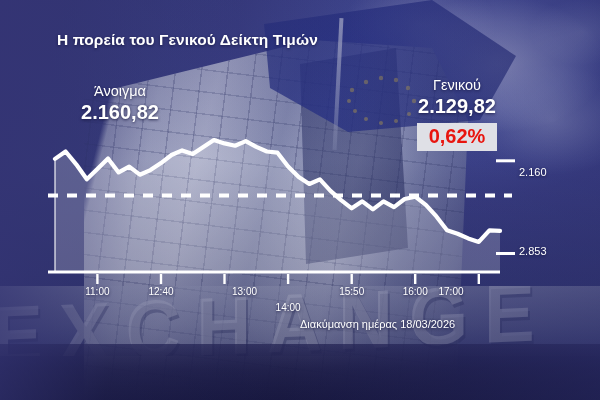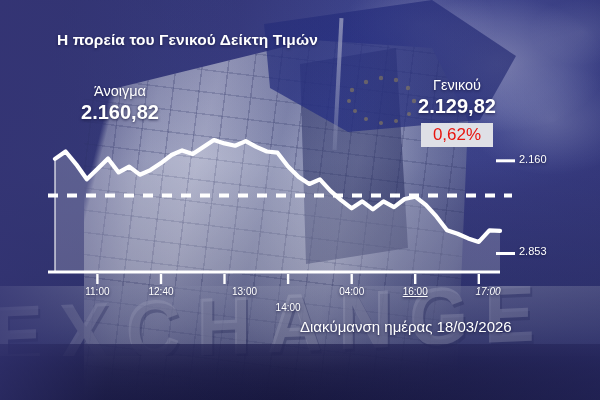--- a/index.html
+++ b/index.html
@@ -115,37 +115,37 @@
   }
   .stat-value {
     font-size: 20px; color: #ffffff; font-weight: 700;
     text-shadow: 0 1px 3px rgba(20,20,60,0.8);
     line-height: 1.25;
   }
   .pct-badge {
     display: inline-block; margin-top: 4px;
     padding: 1px 12px 2px 12px;
     background: #dfe0e6;
-    color: #e8150f; font-size: 17px; font-weight: 400;
+    color: #e8150f; font-size: 20px; font-weight: 700;
     line-height: 1.25;
   }
   .axis-label {
     position: absolute; font-size: 11px; color: #ffffff; font-weight: 400;
     text-shadow: 0 1px 3px rgba(20,20,60,0.85);
     white-space: nowrap;
   }
   .tick-label {
     position: absolute; font-size: 10px; color: #ffffff; font-weight: 400;
     text-shadow: 0 1px 3px rgba(20,20,60,0.85);
     transform: translateX(-50%);
     white-space: nowrap;
   }
   .caption {
     position: absolute; left: 300px; top: 318px;
-    font-size: 15px; color: #ffffff; font-weight: 400;
+    font-size: 11px; color: #ffffff; font-weight: 400;
     text-shadow: 0 1px 3px rgba(20,20,60,0.85);
     white-space: nowrap;
   }
 </style>
 </head>
 <body>
 
 <div id="stage">
 
   <div class="bg-layer bg-sky"></div>
@@ -210,27 +210,27 @@
     <div class="stat-label">Άνοιγμα</div>
     <div class="stat-value">2.160,82</div>
   </div>
 
   <div class="stat stat-close">
     <div class="stat-label">Γενικού</div>
     <div class="stat-value">2.129,82</div>
     <div class="pct-badge">0,62%</div>
   </div>
 
-  <div class="axis-label" style="left: 519px; top: 153px;">2.160</div>
+  <div class="axis-label" style="left: 519px; top: 166px;">2.160</div>
   <div class="axis-label" style="left: 519px; top: 245.467px;">2.853</div>
 
   <div id="x-tick-labels">
       <div class="tick-label" style="left: 97.4px; top: 286px;">11:00</div>
       <div class="tick-label" style="left: 161px; top: 286px;">12:40</div>
       <div class="tick-label" style="left: 224.5px; top: 286px; margin-left: 20px;">13:00</div>
       <div class="tick-label" style="left: 288.1px; top: 286px; margin-top: 16px;">14:00</div>
-      <div class="tick-label" style="left: 351.7px; top: 286px;">04:00</div>
-      <div class="tick-label" style="left: 415.2px; top: 286px; text-decoration: underline;">16:00</div>
-      <div class="tick-label" style="left: 488px; top: 286px; font-style: italic;">17:00</div>
+      <div class="tick-label" style="left: 351.7px; top: 286px;">15:50</div>
+      <div class="tick-label" style="left: 415.2px; top: 286px;">16:00</div>
+      <div class="tick-label" style="left: 451px; top: 286px;">17:00</div>
     </div>
 
   <div class="caption">Διακύμανση ημέρας 18/03/2026</div>
 </div>
 
 </body></html>

